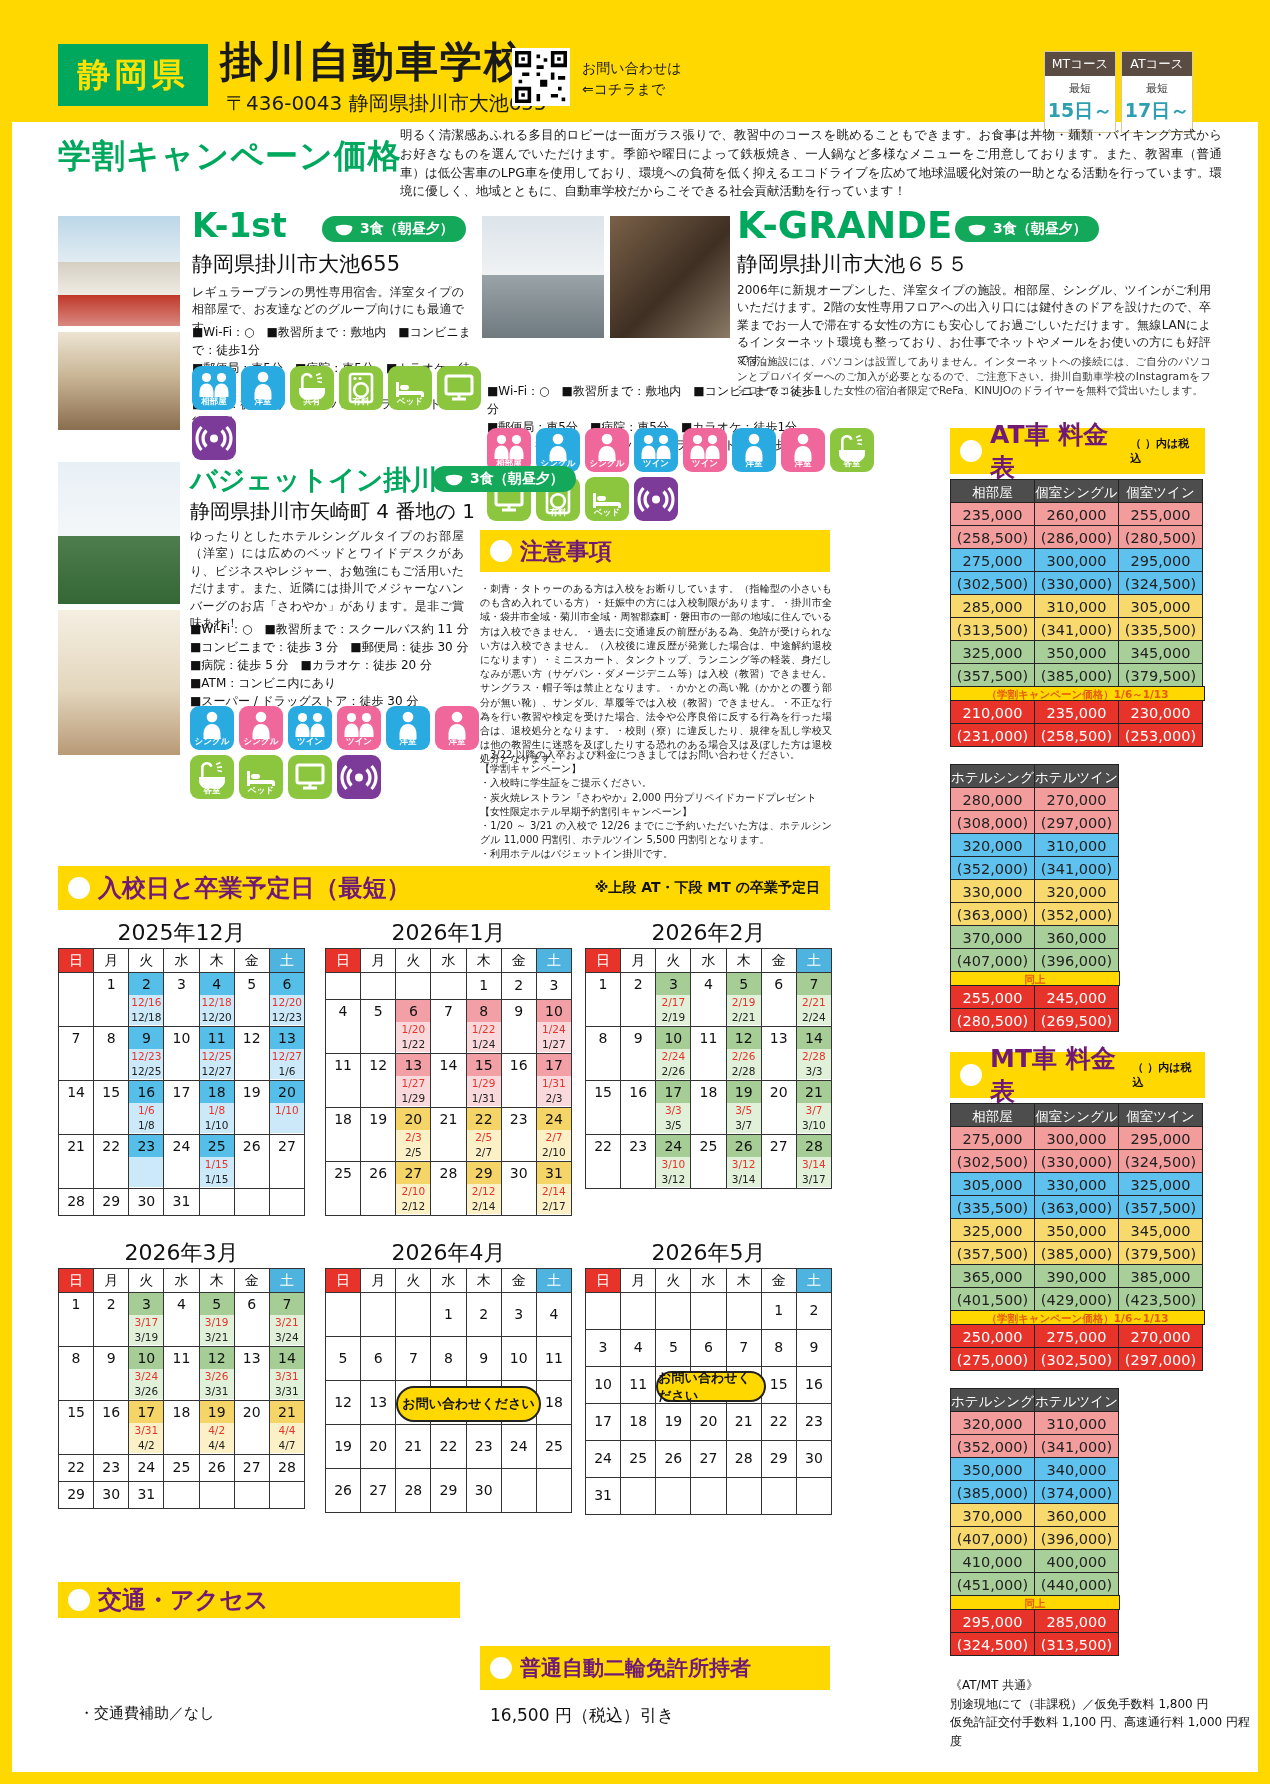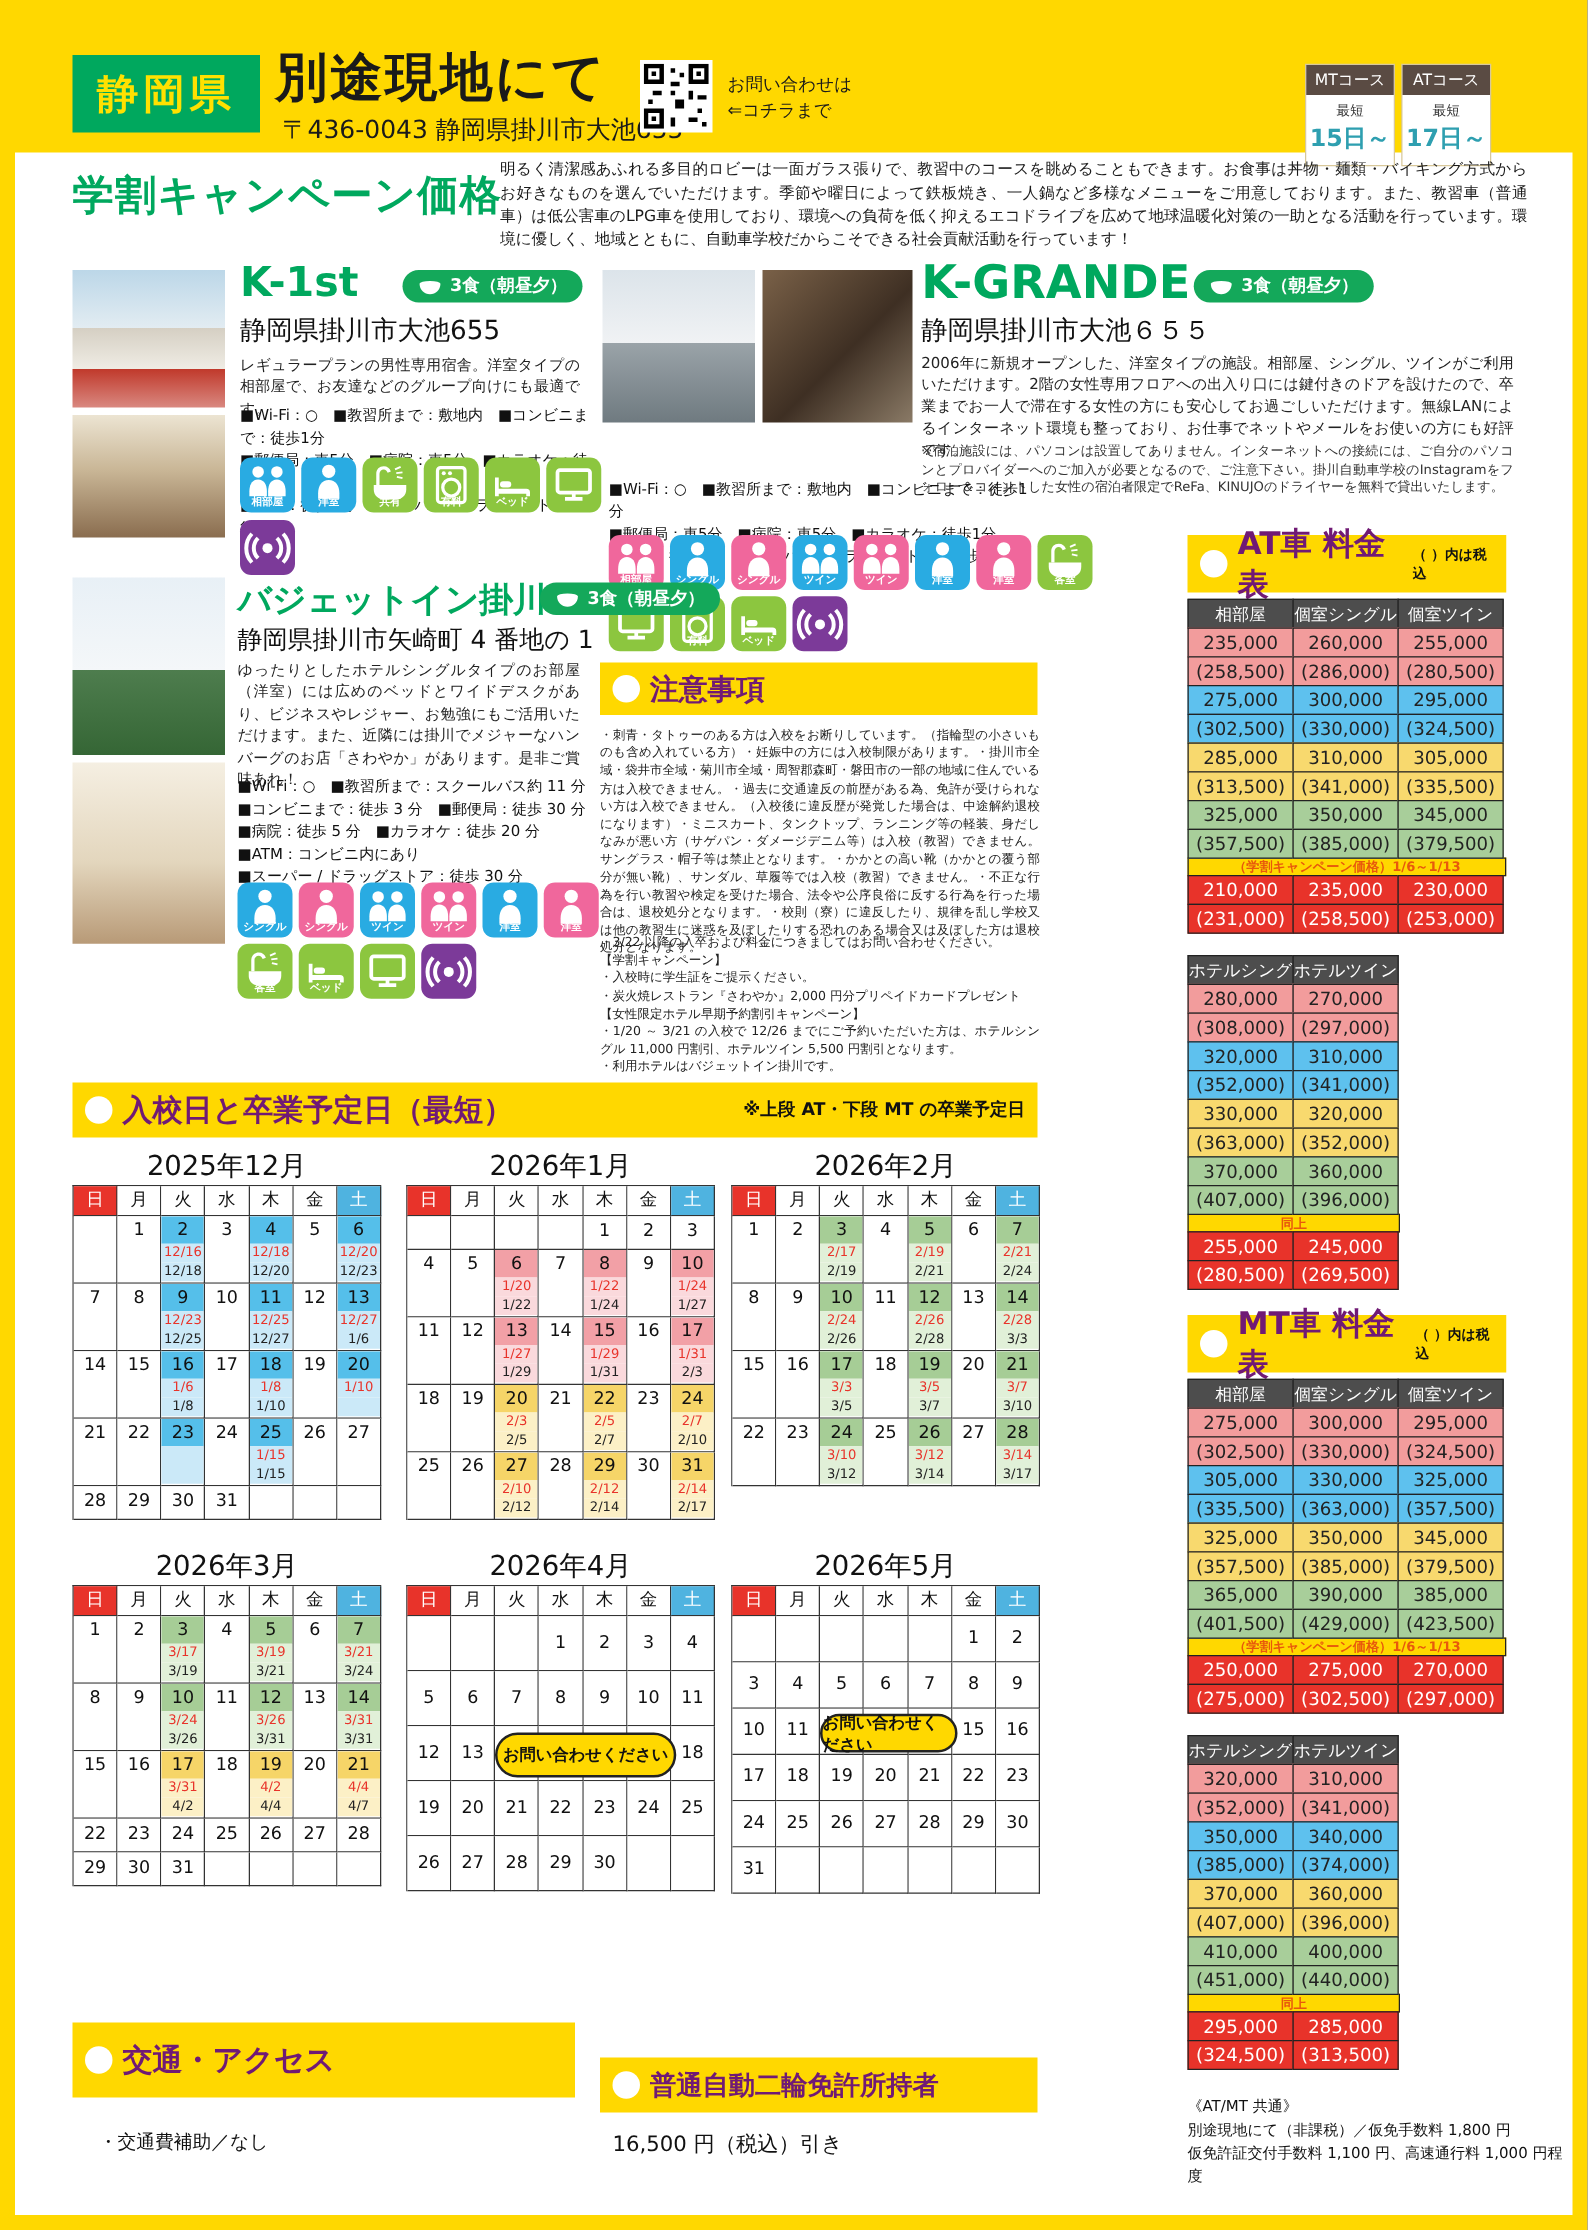--- a/index.html
+++ b/index.html
@@ -95,21 +95,21 @@
 </style>
 </head>
 <body>
 
 <div class="page">
   <div class="white-area"></div>
 
   <div class="pref-box">
     <span>静岡県</span>
   </div>
-  <div class="school-name">別途現地にて</div>
+  <div class="school-name">掛川自動車学校</div>
   <div class="school-addr">〒436-0043 静岡県掛川市大池655</div>
   <div class="qr">
     <svg viewBox="0 0 29 29">
       <rect width="29" height="29" fill="#fff"></rect>
       <path fill="#000" d="M0 0h9v9H0zM20 0h9v9h-9zM0 20h9v9H0z"></path>
       <path fill="#fff" d="M2 2h5v5H2zM22 2h5v5h-5zM2 22h5v5H2z"></path>
       <path fill="#000" d="M3.5 3.5h2v2h-2zM23.5 3.5h2v2h-2zM3.5 23.5h2v2h-2z"></path>
       <path fill="#000" d="M12 2h2v2h-2zM16 4h2v2h-2zM12 8h4v2h-4zM20 12h2v4h-2zM12 12h2v2h-2zM24 14h4v2h-4zM14 16h4v4h-4zM4 12h4v2H4zM2 16h2v2H2zM24 20h2v2h-2zM20 24h4v2h-4zM12 24h2v4h-2zM26 26h2v2h-2z"></path>
     </svg>
   </div>
@@ -1643,21 +1643,21 @@
           <div class="cal-cell">
             <div class="cal-num" style="height: 37px; line-height: 35px;"></div>
           </div>
           <div class="cal-cell">
             <div class="cal-num" style="height: 37px; line-height: 35px;"></div>
           </div>
         </div>
       </div>
     </div>
 
-  <div class="secbar" style="left:58px;top:1618px;width:402px;height:60px;">
+  <div class="secbar" style="left:58px;top:1582px;width:402px;height:36px;">
     <span class="disc"></span>
     <span class="t" style="font-size:24px;">交通・アクセス</span>
   </div>
   <div class="bottom-text" style="left:64px;top:1700px;width:420px;">
       <div class="line">　・交通費補助／なし</div>
     </div>
 
   <div class="secbar" style="left:480px;top:1646px;width:350px;height:44px;">
     <span class="disc"></span>
     <span class="t" style="font-size:21px;">普通自動二輪免許所持者</span>

